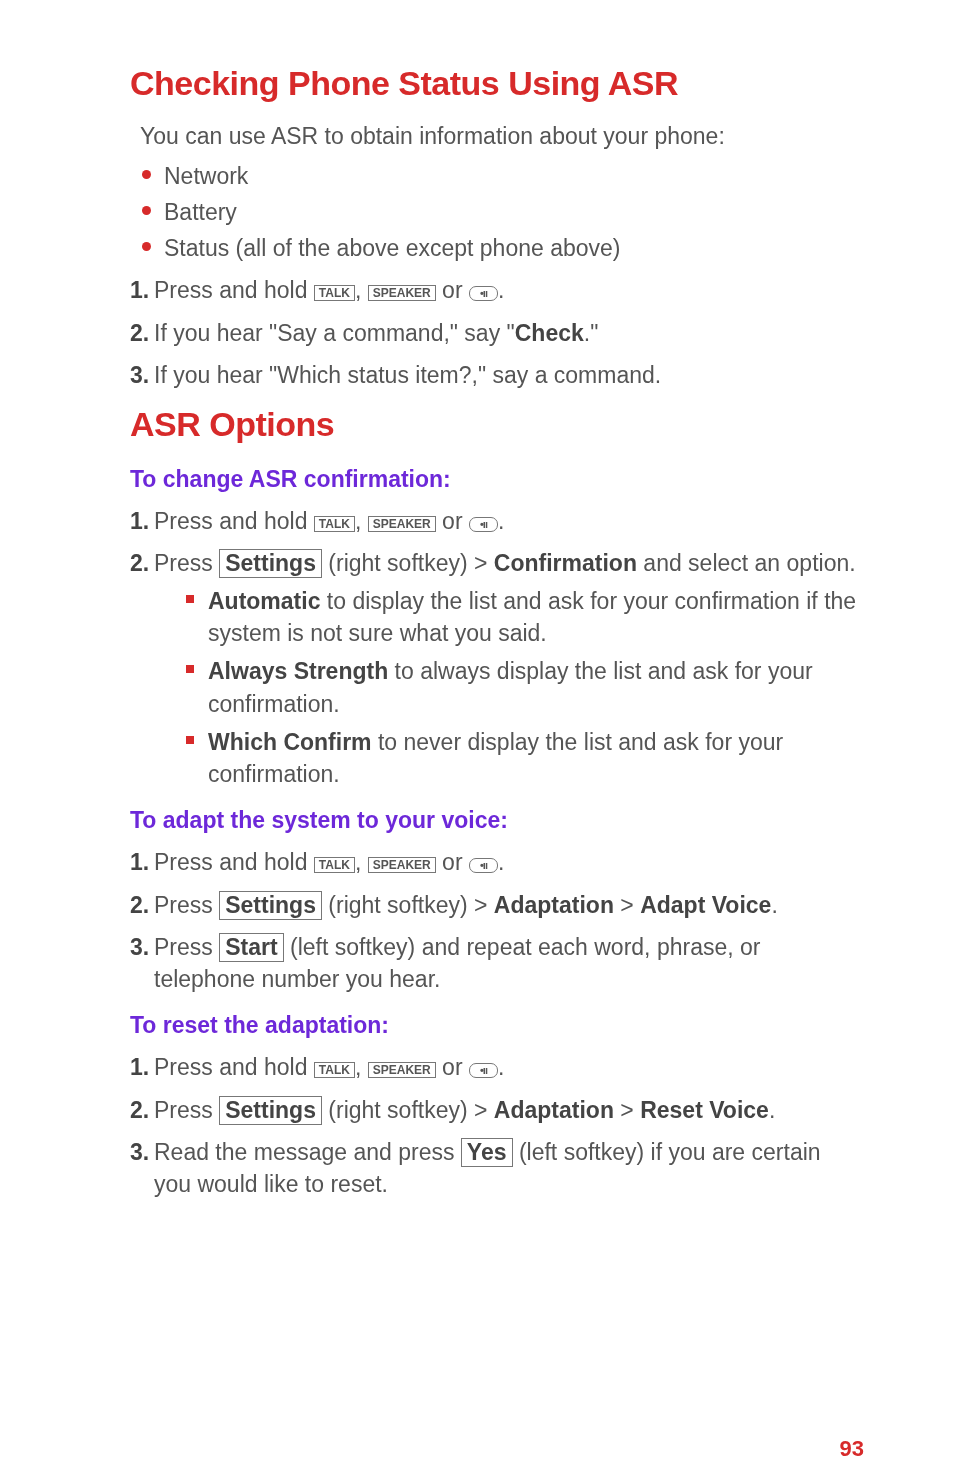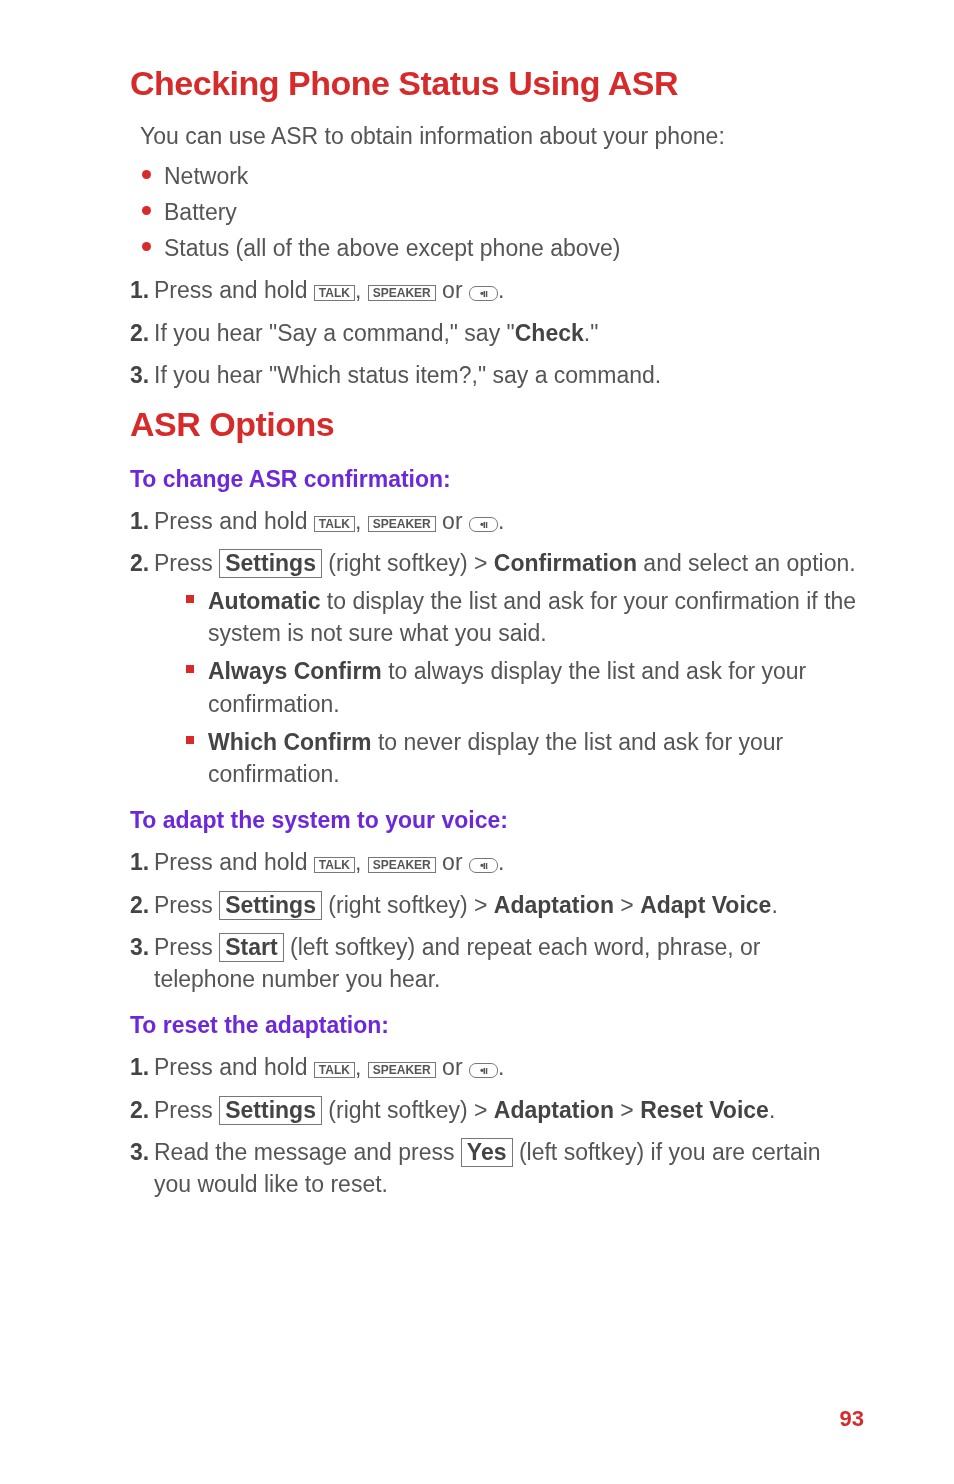--- a/index.html
+++ b/index.html
@@ -119,21 +119,21 @@
     display: inline-block;
     border: 1px solid #777;
     padding: 0px 5px;
     font-weight: 700;
     color: #444;
     vertical-align: baseline;
     line-height: 1.2;
   }
   .pagenum {
     position: absolute;
-    bottom: 49px;
+    bottom: 19px;
     right: 90px;
     color: #d72a2a;
     font-weight: 700;
     font-size: 22px;
   }
 </style>
 </head>
 <body>
 
 <div class="heading first">Checking Phone Status Using ASR</div>
@@ -166,21 +166,21 @@
 <ol class="steps">
   <li>
     <span class="numlabel">1.</span>
     <span>Press and hold </span><span class="key">TALK</span><span>, </span><span class="key">SPEAKER</span><span> or </span><span class="key wavy">•ıı</span><span>.</span>
   </li>
   <li>
     <span class="numlabel">2.</span>
     <span>Press </span><span class="softkey">Settings</span><span> (right softkey) &gt; </span><span class="b">Confirmation</span><span> and select an option.</span>
     <ul class="squares">
       <li><span class="b">Automatic</span><span> to display the list and ask for your confirmation if the system is not sure what you said.</span></li>
-      <li><span class="b">Always Confirm</span><span> to always display the list and ask for your confirmation.</span></li>
+      <li><span class="b">Always Strength</span><span> to always display the list and ask for your confirmation.</span></li>
       <li><span class="b">Which Confirm</span><span> to never display the list and ask for your confirmation.</span></li>
     </ul>
   </li>
 </ol>
 
 <div class="subhead">To adapt the system to your voice:</div>
 <ol class="steps">
   <li>
     <span class="numlabel">1.</span>
     <span>Press and hold </span><span class="key">TALK</span><span>, </span><span class="key">SPEAKER</span><span> or </span><span class="key wavy">•ıı</span><span>.</span>

